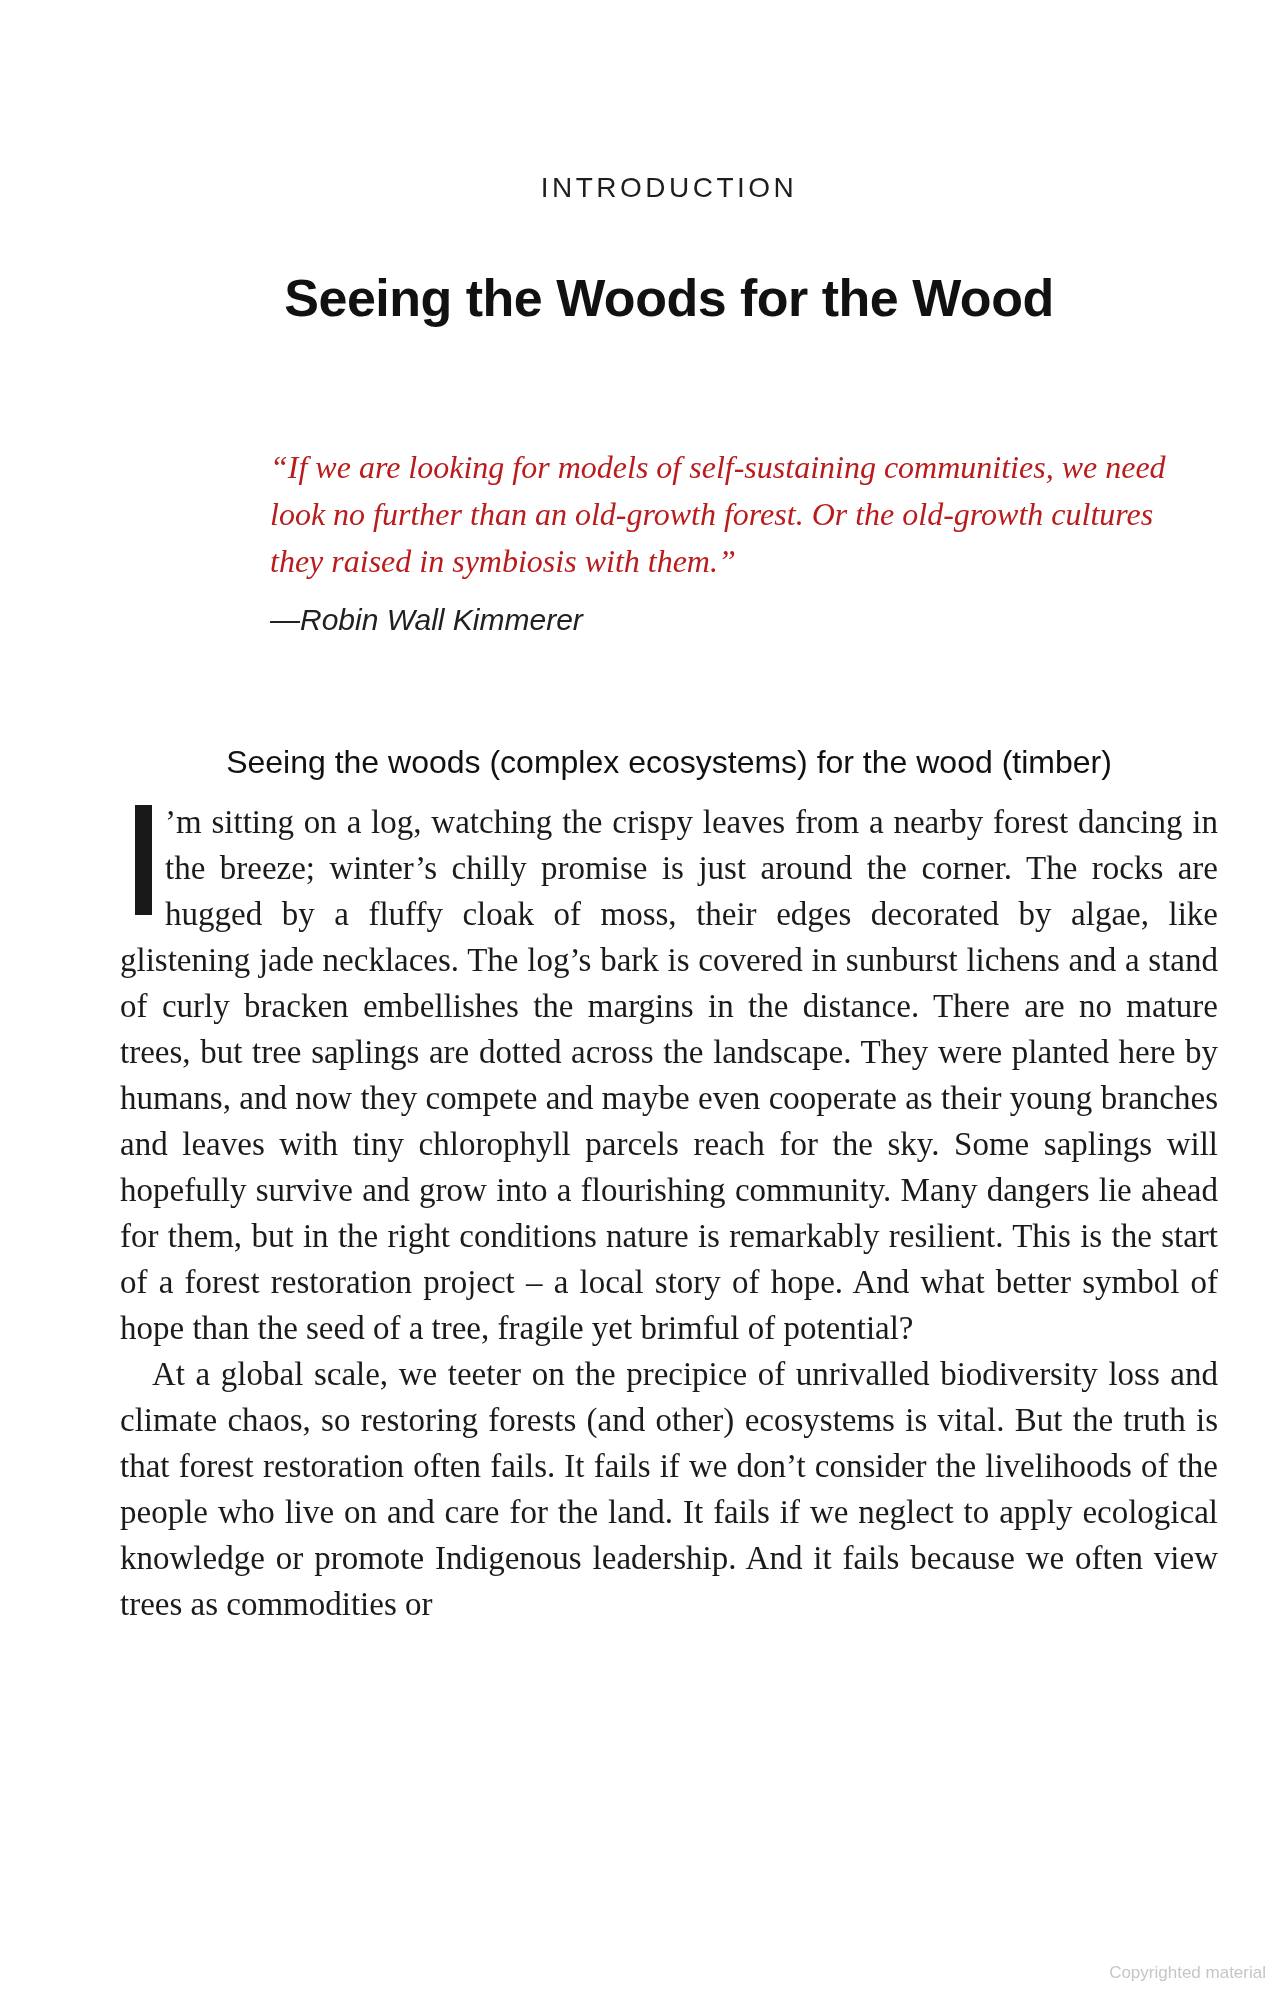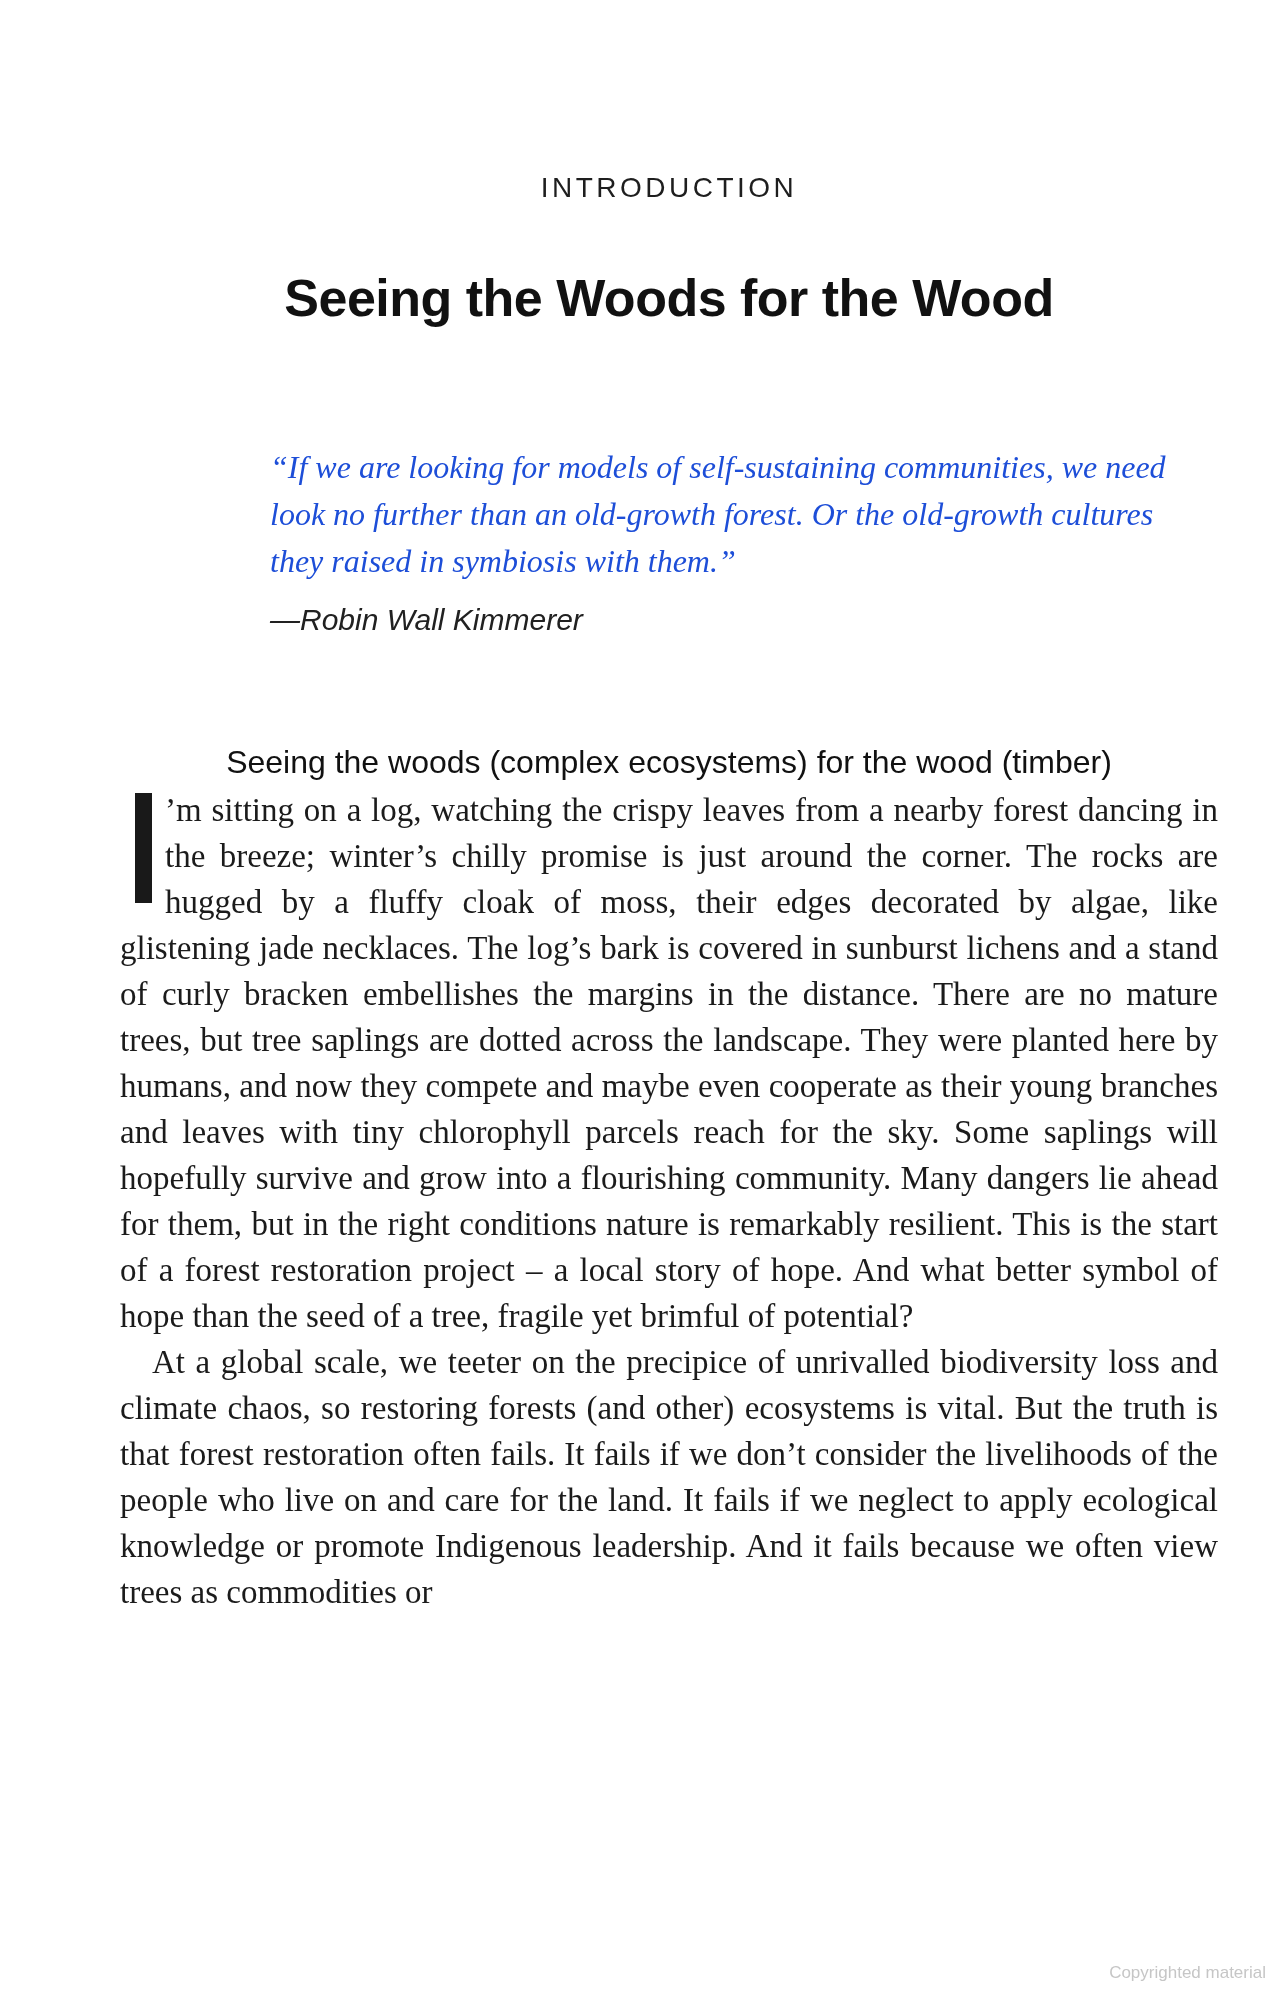--- a/index.html
+++ b/index.html
@@ -30,40 +30,41 @@
     letter-spacing:-0.5px;
     color:#111111;
   }
   .epigraph { margin:116px 0 0 150px; width:922px; }
   .quote {
     margin:0;
     font-family:"Liberation Serif", serif;
     font-style:italic;
     font-size:32px;
     line-height:47px;
-    color:#1d4ed8;
+    color:#b91c1c;
   }
   .attribution {
     margin:18px 0 12px;
     font-family:"Liberation Sans", sans-serif;
     font-style:italic;
     font-size:30px;
     color:#212121;
   }
   .section-heading {
     margin:100px auto 0;
     max-width:980px;
     text-align:center;
     font-family:"Liberation Sans", sans-serif;
     font-weight:400;
     font-size:32px;
     line-height:50px;
     color:#111111;
   }
   .body-text {
+    margin-top:12px;
     font-family:"Liberation Serif", serif;
     font-size:33px;
     line-height:46px;
     color:#1b1b1b;
     text-align:justify;
   }
   .body-text p { margin:0; }
   .para-indent { text-indent:32px; }
   .dropcap {
     float:left;

